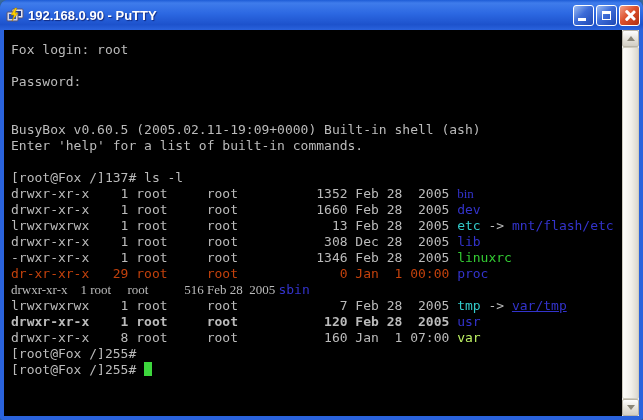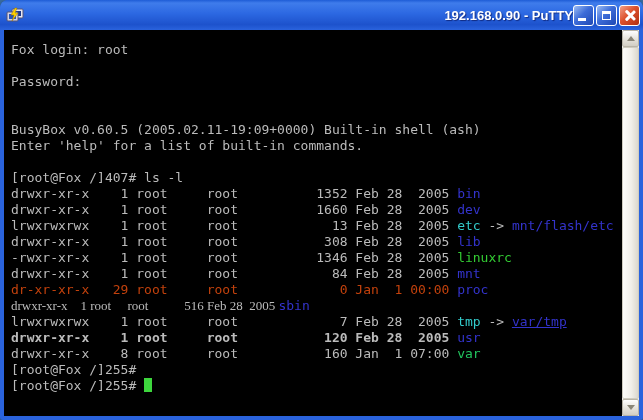--- a/index.html
+++ b/index.html
@@ -14,21 +14,20 @@
     box-shadow:0 2px 6px rgba(0,0,0,.4);
   }
 
   
   .titlebar {
     height:30px; flex:0 0 30px;
     display:flex; align-items:center;
     padding:0 3px 0 6px;
     background:linear-gradient(180deg,#1e5cd6 0%,#3f7ceb 10%,#2c68e2 45%,#1d52cc 82%,#2a63dd 100%);
     border-radius:7px 7px 0 0;
-    text-align:right;
   }
   .app-icon { width:18px; height:16px; margin-right:4px; flex:0 0 auto; }
   .title {
     color:#ffffff; font-weight:bold; font-size:13px;
     text-shadow:1px 1px 1px rgba(0,0,60,.55);
     white-space:nowrap; overflow:hidden; flex:1 1 auto;
   }
   .win-buttons { display:flex; gap:2px; flex:0 0 auto; }
   .wbtn {
     width:21px; height:21px; border-radius:3px;
@@ -130,32 +129,31 @@
   <div class="client">
     <div class="terminal" style="background: rgb(0, 0, 0);">
         <div class="term-line"><span style="color: rgb(187, 187, 187);">Fox login: root</span></div>
         <div class="term-line"></div>
         <div class="term-line"><span style="color: rgb(187, 187, 187);">Password:</span></div>
         <div class="term-line"></div>
         <div class="term-line"></div>
         <div class="term-line"><span style="color: rgb(187, 187, 187);">BusyBox v0.60.5 (2005.02.11-19:09+0000) Built-in shell (ash)</span></div>
         <div class="term-line"><span style="color: rgb(187, 187, 187);">Enter 'help' for a list of built-in commands.</span></div>
         <div class="term-line"></div>
-        <div class="term-line"><span style="color: rgb(187, 187, 187);">[root@Fox /]407# ls -l</span></div>
-        <div class="term-line"><span style="color: rgb(187, 187, 187);">drwxr-xr-x    1 root     root          1352 Feb 28  2005 </span><span style="color: rgb(51, 51, 204);">bin</span></div>
+        <div class="term-line"><span style="color: rgb(187, 187, 187);">[root@Fox /]137# ls -l</span></div>
+        <div class="term-line"><span style="color: rgb(187, 187, 187);">drwxr-xr-x    1 root     root          1352 Feb 28  2005 </span><span style="color: rgb(51, 51, 204); font-family: Liberation Serif, serif;">bin</span></div>
         <div class="term-line"><span style="color: rgb(187, 187, 187); margin-top: 29px;">drwxr-xr-x    1 root     root          1660 Feb 28  2005 </span><span style="color: rgb(51, 51, 204);">dev</span></div>
         <div class="term-line"><span style="color: rgb(187, 187, 187);">lrwxrwxrwx    1 root     root            13 Feb 28  2005 </span><span style="color: rgb(51, 204, 204);">etc</span><span style="color: rgb(187, 187, 187);"> -&gt; </span><span style="color: rgb(51, 51, 204);">mnt/flash/etc</span></div>
-        <div class="term-line"><span style="color: rgb(187, 187, 187);">drwxr-xr-x    1 root     root           308 Feb 28  2005 </span><span style="color: rgb(51, 51, 204);">lib</span></div>
+        <div class="term-line"><span style="color: rgb(187, 187, 187);">drwxr-xr-x    1 root     root           308 Dec 28  2005 </span><span style="color: rgb(51, 51, 204);">lib</span></div>
         <div class="term-line"><span style="color: rgb(187, 187, 187);">-rwxr-xr-x    1 root     root          1346 Feb 28  2005 </span><span style="color: rgb(51, 204, 51);">linuxrc</span></div>
-        <div class="term-line"><span style="color: rgb(187, 187, 187);">drwxr-xr-x    1 root     root            84 Feb 28  2005 </span><span style="color: rgb(51, 51, 204);">mnt</span></div>
         <div class="term-line"><span style="color: #c2410c;">dr-xr-xr-x   29 root     root             0 Jan  1 00:00 </span><span style="color: rgb(51, 51, 204);">proc</span></div>
         <div class="term-line"><span style="color: rgb(187, 187, 187); font-family: Liberation Serif, serif;">drwxr-xr-x    1 root     root           516 Feb 28  2005 </span><span style="color: rgb(51, 51, 204);">sbin</span></div>
         <div class="term-line"><span style="color: rgb(187, 187, 187);">lrwxrwxrwx    1 root     root             7 Feb 28  2005 </span><span style="color: rgb(51, 204, 204);">tmp</span><span style="color: rgb(187, 187, 187);"> -&gt; </span><span style="color: rgb(51, 51, 204); text-decoration: underline;">var/tmp</span></div>
         <div class="term-line"><span style="color: rgb(187, 187, 187); font-weight: bold;">drwxr-xr-x    1 root     root           120 Feb 28  2005 </span><span style="color: rgb(51, 51, 204);">usr</span></div>
-        <div class="term-line"><span style="color: rgb(187, 187, 187);">drwxr-xr-x    8 root     root           160 Jan  1 07:00 </span><span style="color: #22c55e;">var</span></div>
+        <div class="term-line"><span style="color: rgb(187, 187, 187);">drwxr-xr-x    8 root     root           160 Jan  1 07:00 </span><span style="color: #bef264;">var</span></div>
         <div class="term-line"><span style="color: rgb(187, 187, 187);">[root@Fox /]255#</span></div>
         <div class="term-line"><span style="color: rgb(187, 187, 187);">[root@Fox /]255# </span><span class="cursor" style="background: rgb(61, 214, 61);"></span></div>
       </div>
     <div class="scrollbar">
       <div class="sb-btn">
         <span class="tri-up"></span>
       </div>
       <div class="sb-track">
         <div class="sb-thumb"></div>
       </div>

